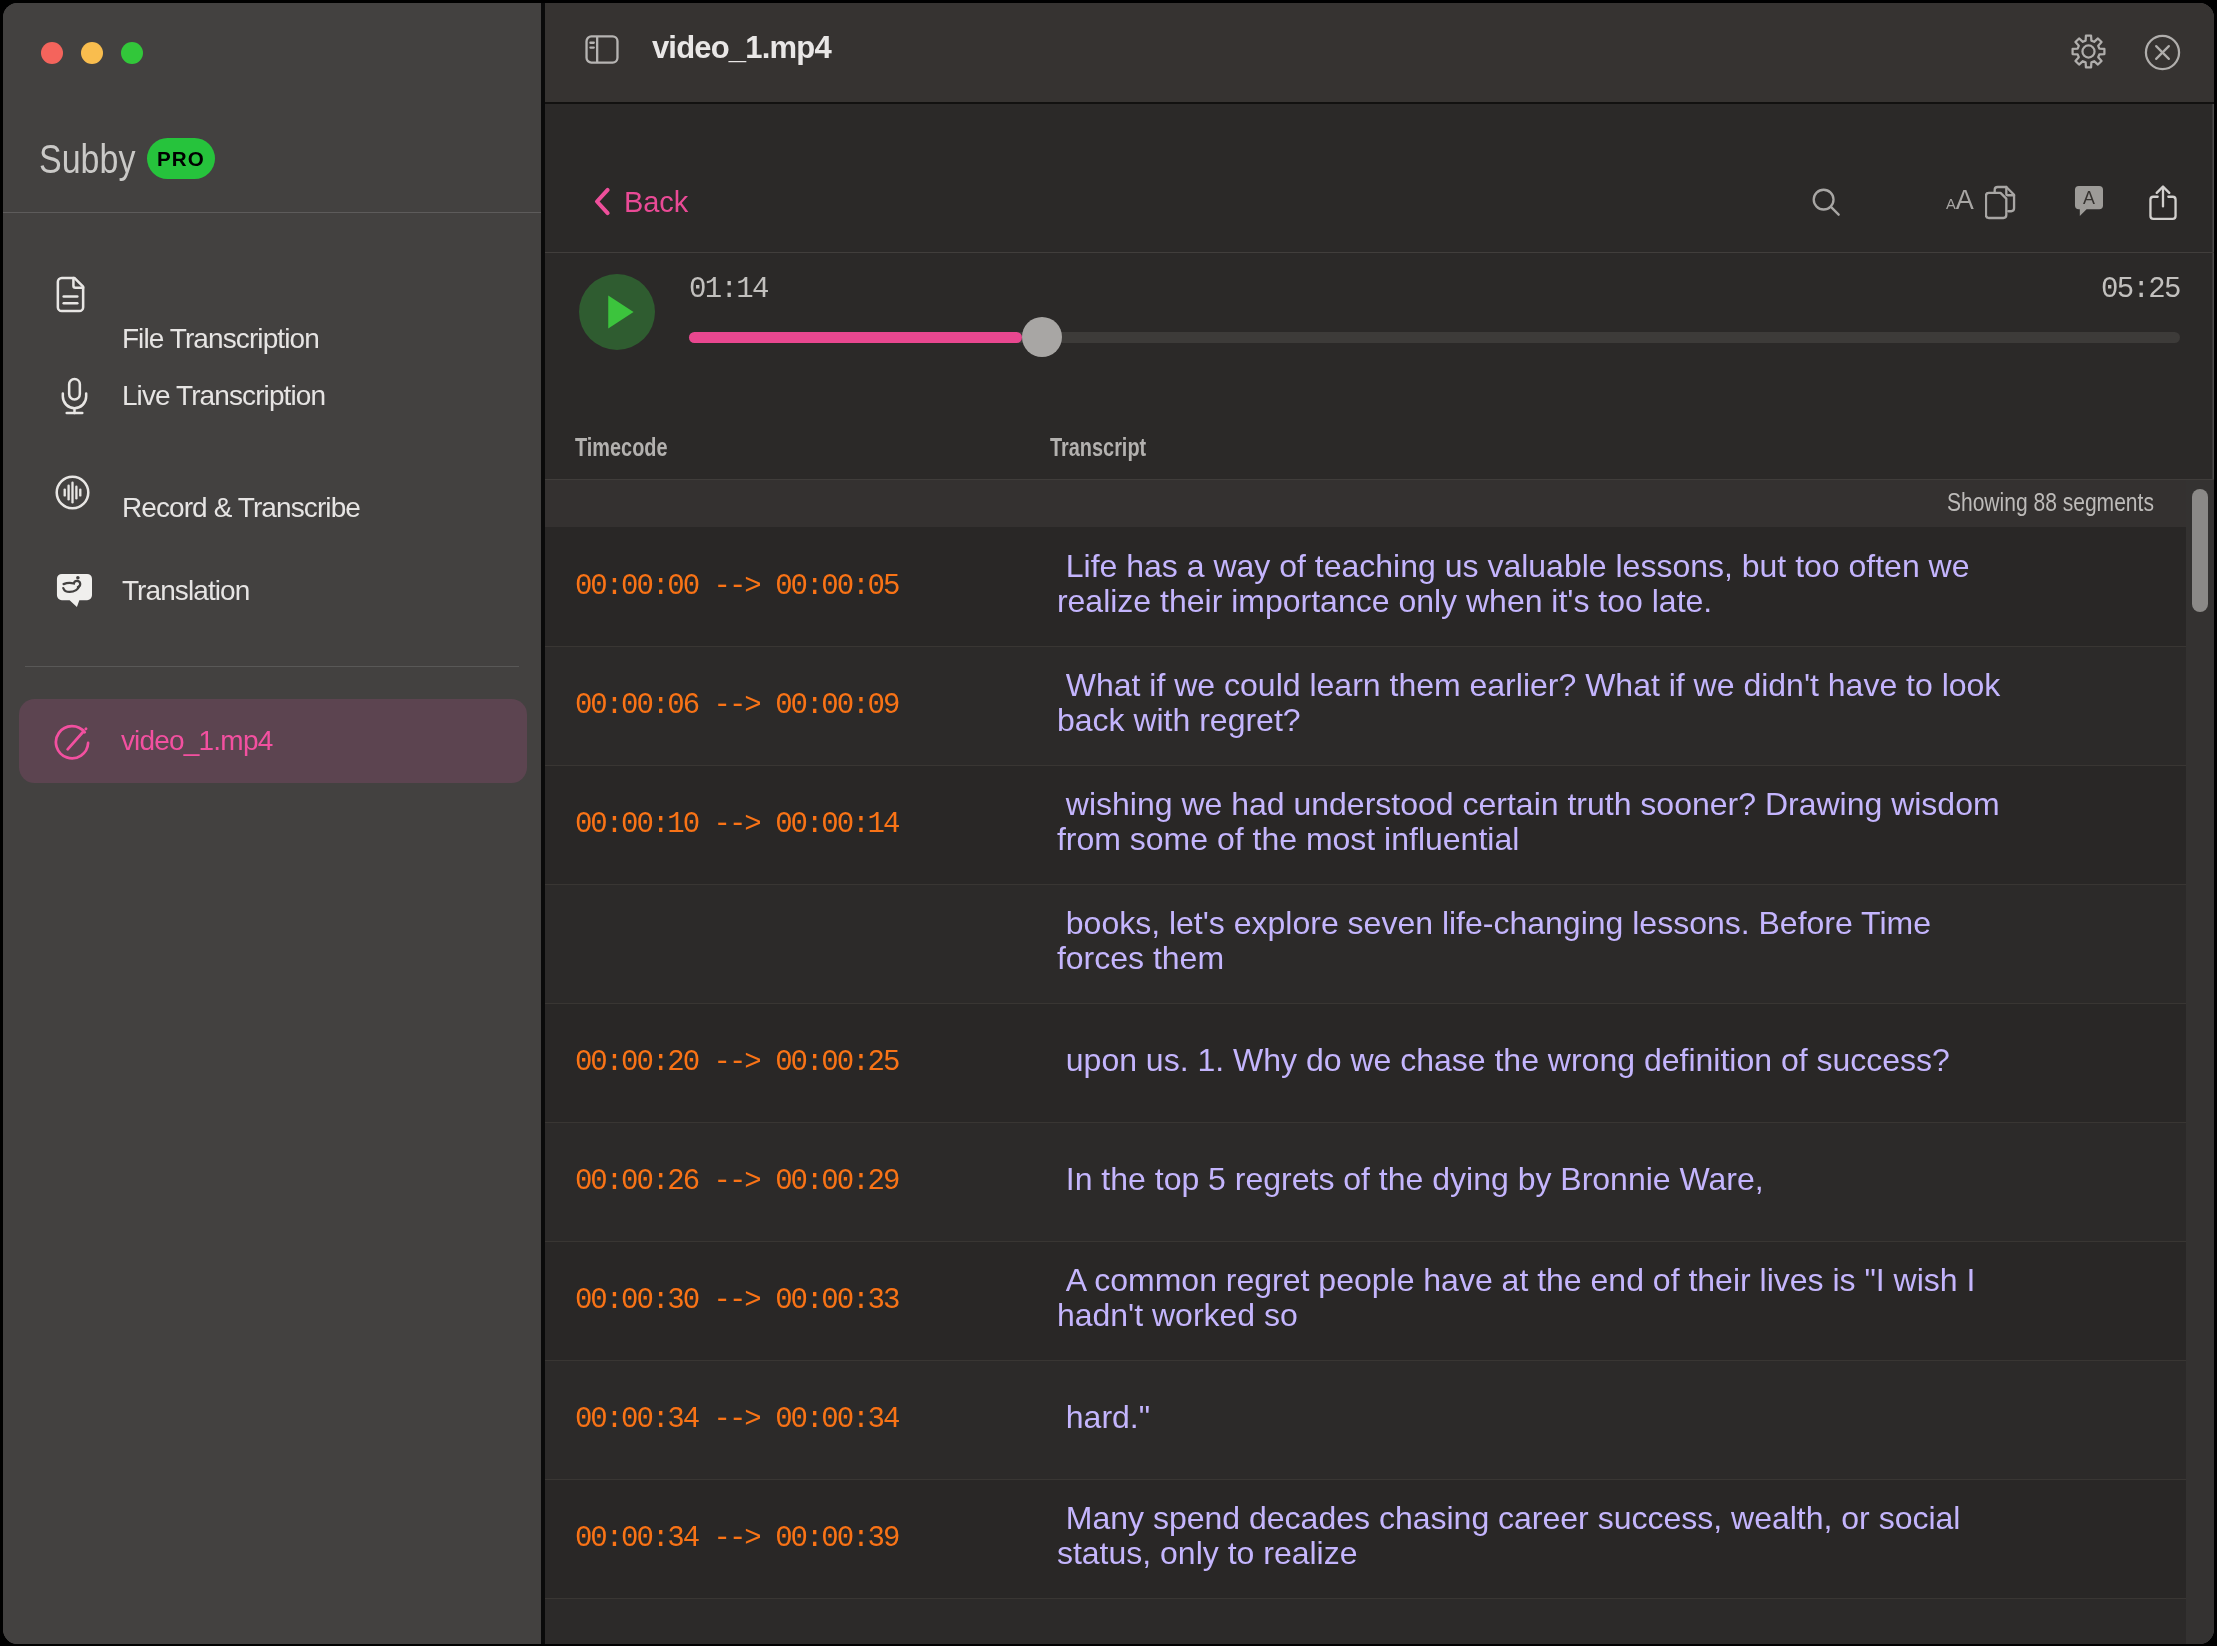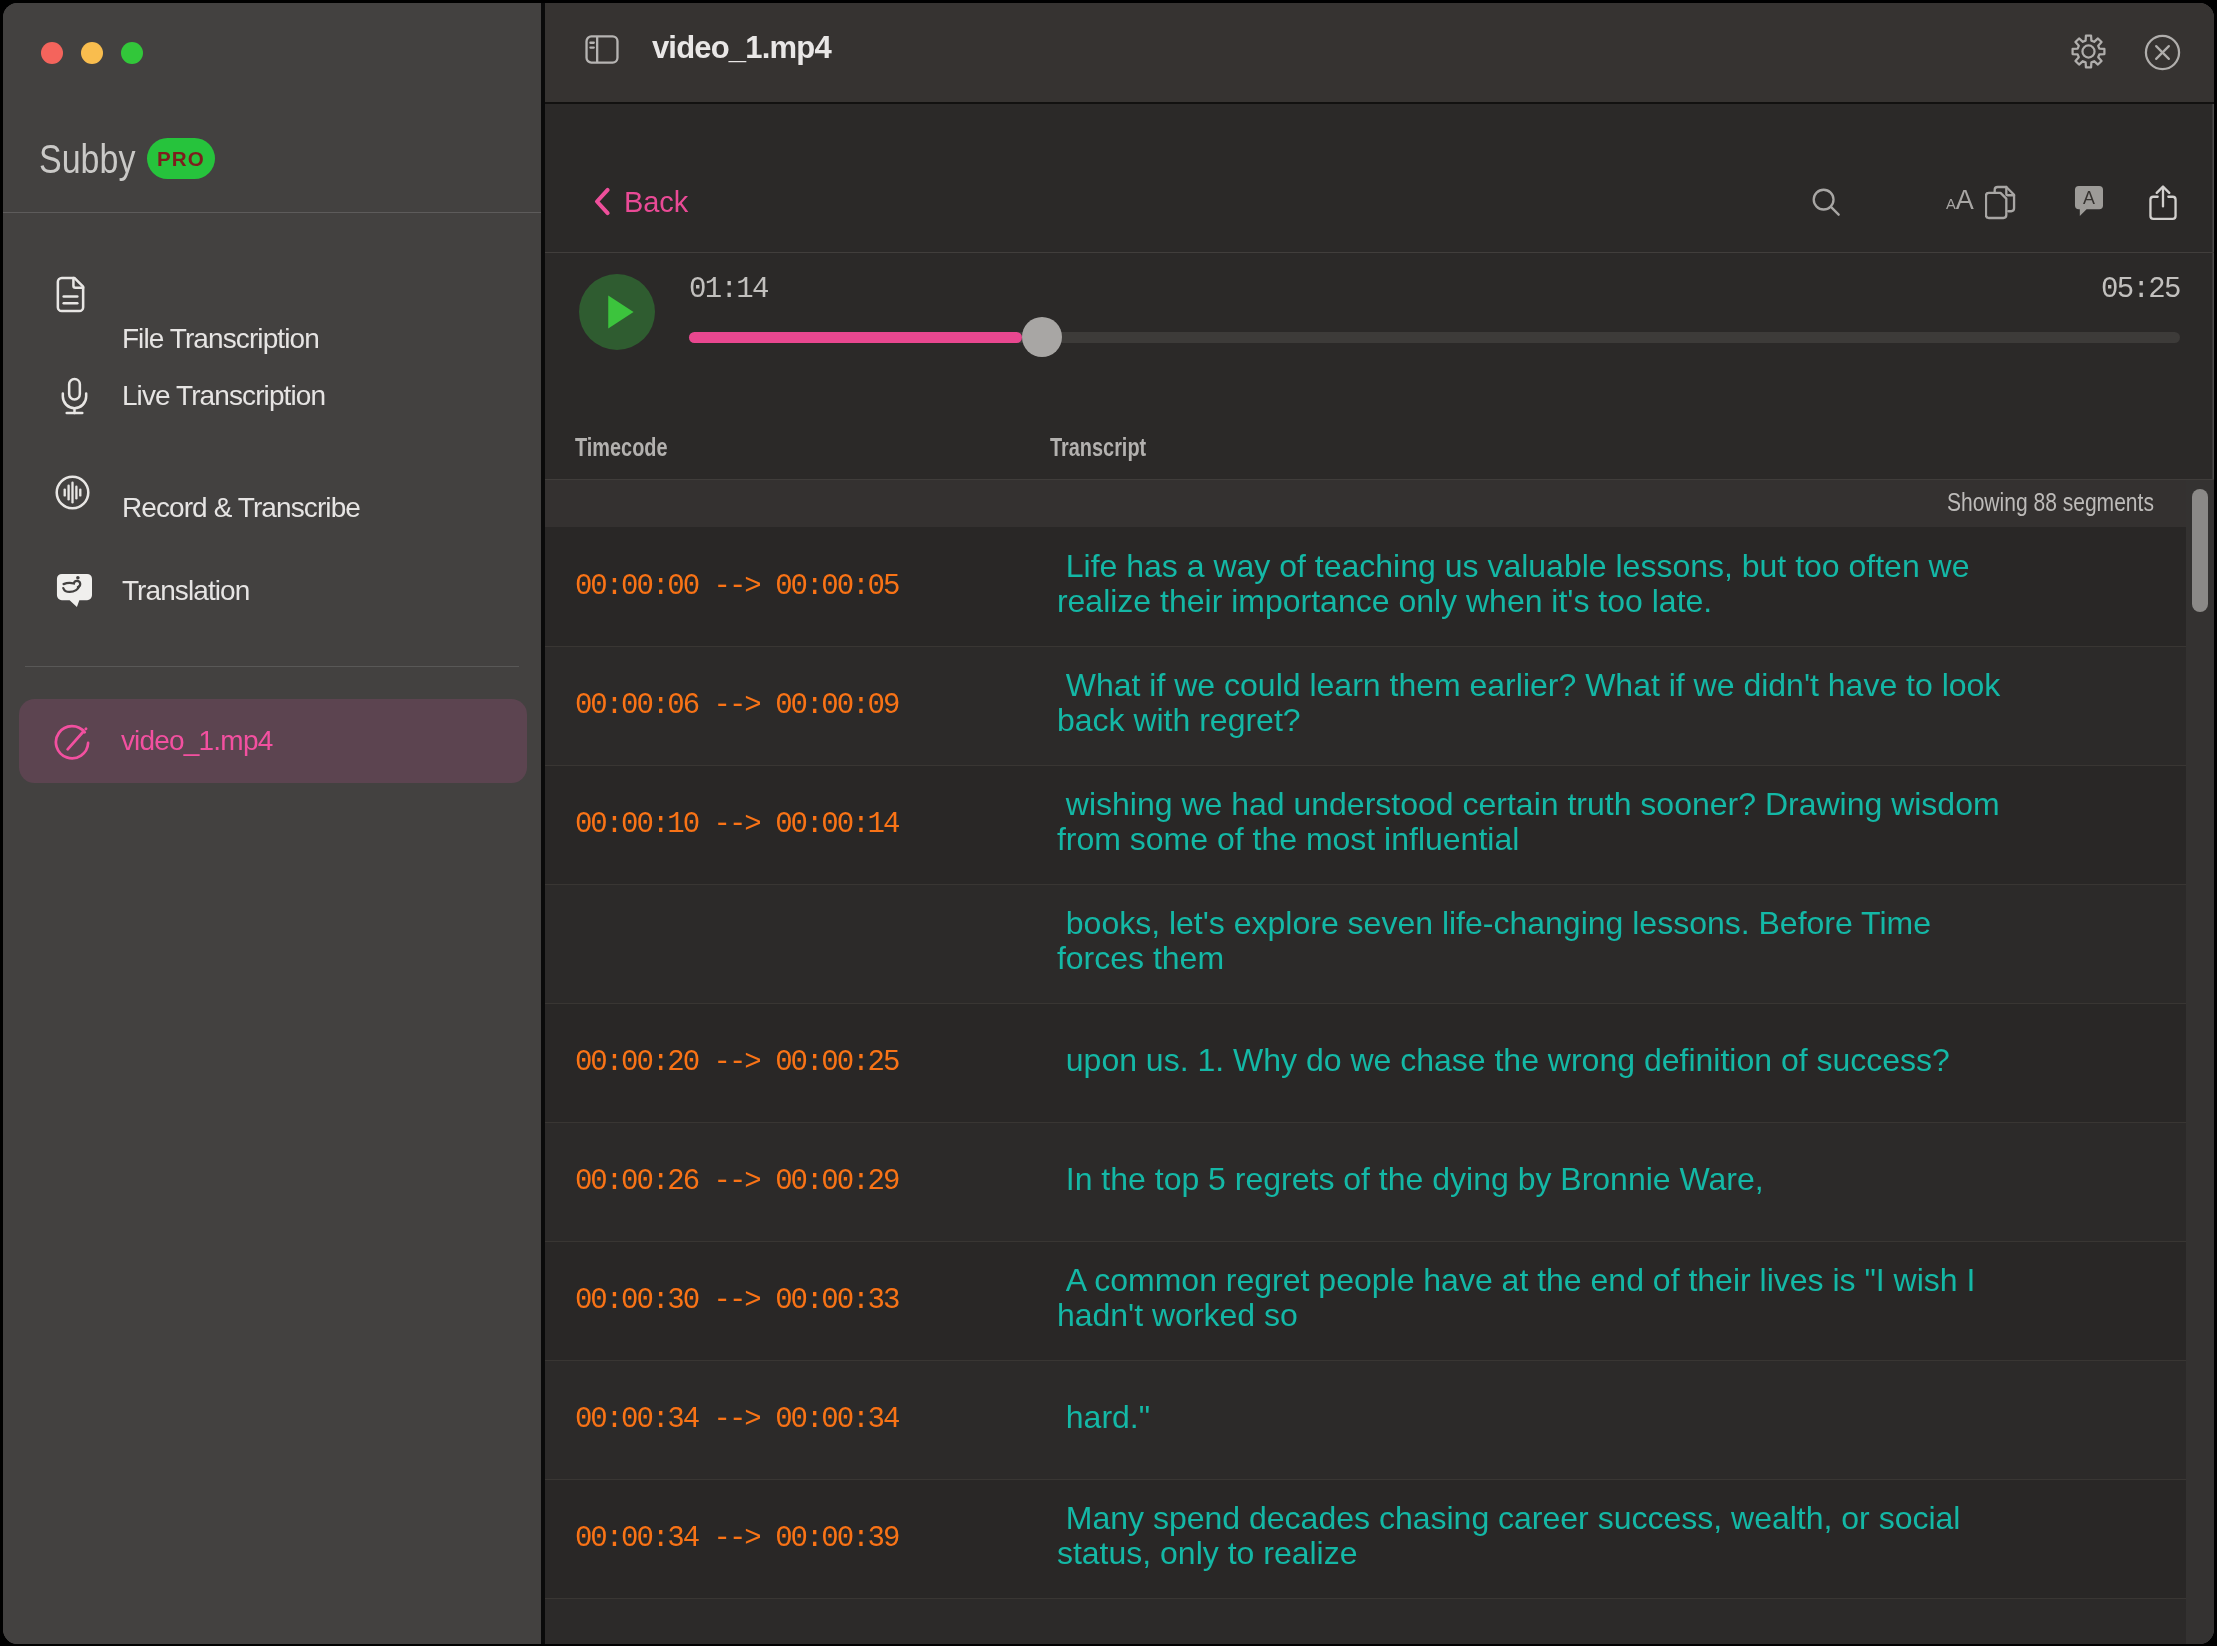--- a/index.html
+++ b/index.html
@@ -6,21 +6,21 @@
 body{width:2217px;height:1647px;position:relative;overflow:hidden;
   font-family:"Liberation Sans",sans-serif;-webkit-font-smoothing:antialiased;}
 #win{position:absolute;left:2.9px;top:2.9px;width:2211px;height:1641px;border-radius:14.7px;
   background:#2b2928;overflow:hidden;box-shadow:inset 0 0 0 1.5px rgba(255,255,255,0.16);}
 
 #side{position:absolute;left:0;top:0;width:538px;height:100%;background:#434140;}
 #vdiv{position:absolute;left:538px;top:0;width:3.9px;height:100%;background:#0a0a0a;}
 .tl{position:absolute;width:22.5px;height:22.5px;border-radius:50%;top:39px;}
 #sub{position:absolute;left:36px;top:133px;font-size:40px;line-height:46px;font-weight:500;color:#cac9c7;transform:scaleX(0.85);transform-origin:0 50%;}
 #pro{position:absolute;left:144px;top:135px;width:68px;height:41px;border-radius:20.6px;background:#26c33c;
-  color:#7f1d1d;font-size:20.6px;font-weight:700;letter-spacing:1px;text-align:center;line-height:42px;}
+  color:#000000;font-size:20.6px;font-weight:700;letter-spacing:1px;text-align:center;line-height:42px;}
 .sdiv{position:absolute;height:1.5px;background:rgba(255,255,255,0.14);}
 .mitem{position:absolute;left:119px;font-size:28px;line-height:33px;color:#e6e4e3;letter-spacing:-0.9px;}
 .micon{position:absolute;left:54px;}
 #sel{position:absolute;left:15.7px;top:696px;width:508px;height:84px;border-radius:15.7px;background:#5c4450;}
 #selt{position:absolute;left:118px;top:721px;font-size:28px;line-height:33px;font-weight:500;letter-spacing:-0.8px;color:#f350a0;}
 
 #main{position:absolute;left:542px;top:0;right:0;height:100%;}
 #tbar{position:absolute;left:0;top:0;right:0;height:99px;background:#363331;border-bottom:2px solid #121110;}
 #title{position:absolute;left:107px;top:27.4px;font-size:31px;line-height:36px;font-weight:700;letter-spacing:-0.8px;color:#e9e7e6;}
 #back{position:absolute;left:79px;top:182px;font-size:29px;line-height:34px;font-weight:400;color:#ea4a96;}
@@ -36,21 +36,21 @@
 #hTranscript{position:absolute;left:505px;top:429px;font-size:25.5px;line-height:30px;font-weight:700;color:#b3b1af;transform:scaleX(0.78);transform-origin:0 50%;}
 #tbl{position:absolute;left:0;top:476px;width:1641px;bottom:0;border-top:1.5px solid #403d3b;}
 #strip{height:47px;background:#343130;position:relative;}
 #showing{position:absolute;right:32px;top:6.9px;font-size:25.5px;line-height:30px;color:#bdbbb9;transform:scaleX(0.825);transform-origin:100% 50%;}
 .row{height:119px;position:relative;border-top:1.5px solid #393633;box-sizing:border-box;}
 .odd{background:#292726;}
 .even{background:#2c2a29;}
 .tc{position:absolute;left:30px;top:0;height:100%;display:flex;align-items:center;
   font-family:"Liberation Mono",monospace;font-size:29px;letter-spacing:-2px;color:#f97316;white-space:pre;}
 .tr{position:absolute;left:512px;right:19.6px;top:-2.9px;height:100%;display:flex;align-items:center;
-  font-size:32px;line-height:35px;color:#14b8a6;letter-spacing:0px;white-space:pre-wrap;}
+  font-size:32px;line-height:35px;color:#c4b5fd;letter-spacing:0px;white-space:pre-wrap;}
 #gut{position:absolute;right:0;top:476px;width:28px;bottom:0;background:#343231;border-top:1.5px solid #403d3b;}
 #thumb{position:absolute;left:5.9px;top:8.8px;width:16.7px;height:123px;border-radius:8.8px;background:#8b8987;}
 svg{display:block;}
 .abs{position:absolute;}
 </style>
 </head>
 <body>
 <div id="win">
   <div id="side">
     <div class="tl" style="left:38px;background:#f4645c;"></div>

